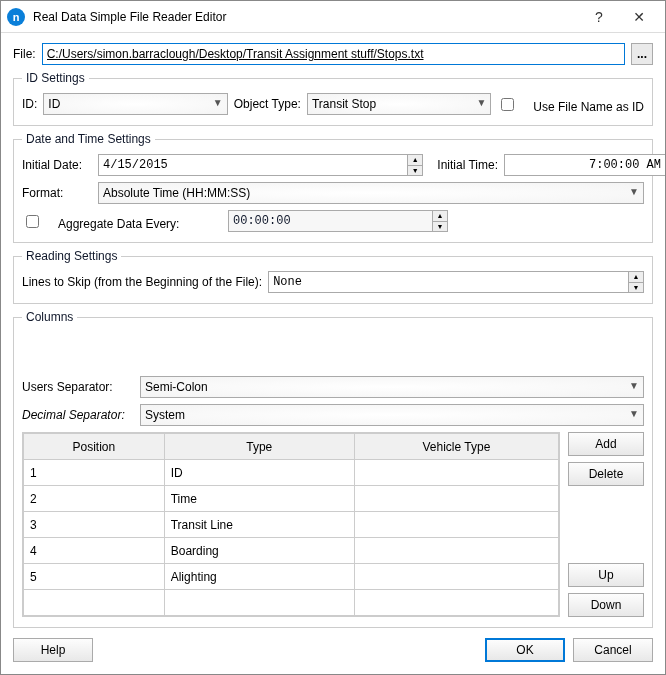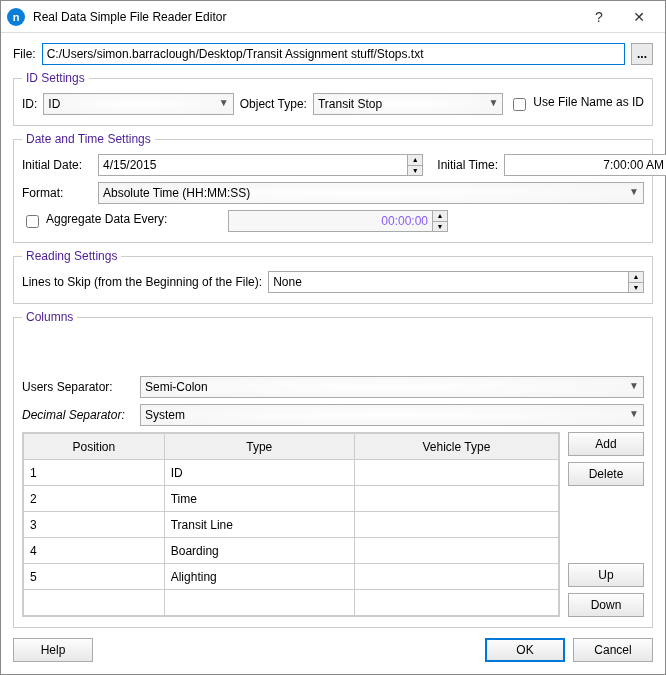--- a/index.html
+++ b/index.html
@@ -8,34 +8,34 @@
   .titlebar { height: 32px; display: flex; align-items: center; padding: 0 6px; border-bottom: 1px solid #ddd; }
   .app-icon { width: 18px; height: 18px; border-radius: 50%; background: #0a7fd9; display: flex; align-items: center; justify-content: center; color: #fff; font-weight: bold; font-size: 11px; margin-right: 8px; }
   .title-text { flex: 1; font-size: 12px; }
   .tb-btn { width: 40px; height: 32px; display: flex; align-items: center; justify-content: center; font-size: 14px; color: #333; }
   .body { padding: 10px 12px; display: flex; flex-direction: column; gap: 6px; flex:1; }
   .row { display: flex; align-items: center; gap: 6px; }
   label.lbl { white-space: nowrap; }
   input[type=text].field, .select, .time-field, .date-field {
     border: 1px solid #aaa; background: radial-gradient(#fff,#f4f4f4); height: 22px; padding: 0 4px; display:flex; align-items:center;
   }
-  .file-input { flex:1; border: 1px solid #0078d7; height:22px; padding:0 4px; font-size:12px; }
+  .file-input { flex:1; border: 1px solid #0078d7; height:22px; padding:0 4px; font-size:12px;text-decoration:underline; }
   .browse-btn { width:22px; height:22px; border:1px solid #aaa; background:#eaeaea; display:flex; align-items:center; justify-content:center; font-weight:bold; }
   fieldset.group { border:1px solid #ccc; margin:0; padding: 8px 8px 10px 8px; }
-  fieldset.group > legend { padding:0 4px; color:#4c1d95; }
+  fieldset.group > legend { padding:0 4px; color:#0f172a; }
   .select { flex:1; position:relative; }
   .select .arrow { position:absolute; right:4px; top:3px; font-size:10px; color:#555; }
-  .checkbox { display:flex; align-items:flex-start; gap:4px; }
+  .checkbox { display:flex; align-items:flex-end; gap:16px; }
   .checkbox input { width:13px; height:13px; }
   .spin { display:flex; }
-  .spin input { flex:1; border:1px solid #aaa; border-right:none; height:22px; padding:0 4px; }
+  .spin input { flex:1; border:1px solid #aaa; border-right:none; height:22px; padding:0 4px;font-family:Liberation Mono, monospace; }
   .spin .spbtns { display:flex; flex-direction:column; width:16px; }
   .spin .sp { flex:1; border:1px solid #aaa; background:#eee; font-size:7px; line-height:1; display:flex; align-items:center; justify-content:center; }
   .spin .sp:first-child { border-bottom:none; }
-  .disabled-input { color:#8b5cf6; background:#f7f7f7 !important;text-align:right; }
+  .disabled-input { color:#0f172a; background:#f7f7f7 !important; }
   table.cols { width:100%; border-collapse:collapse; }
   table.cols th, table.cols td { border:1px solid #ccc; padding:4px 6px; text-align:left; height:26px;margin-top:20px; }
   table.cols th { background:#f0f0f0; font-weight:normal; text-align:center; }
   .table-wrap { display:flex; gap:8px; }
   .table-left { flex:1; border:1px solid #ccc; max-height:210px; overflow:hidden; }
   .table-btns { width:76px; display:flex; flex-direction:column; gap:6px; }
   .btn { height:24px; border:1px solid #aaa; background: linear-gradient(#fdfdfd,#e8e8e8); display:flex; align-items:center; justify-content:center; padding:0 10px; }
   .btn.primary { border:2px solid #0078d7; }
   .footer { display:flex; gap:8px; padding: 0 12px 12px 12px; }
   .footer .spacer { flex:1; }

